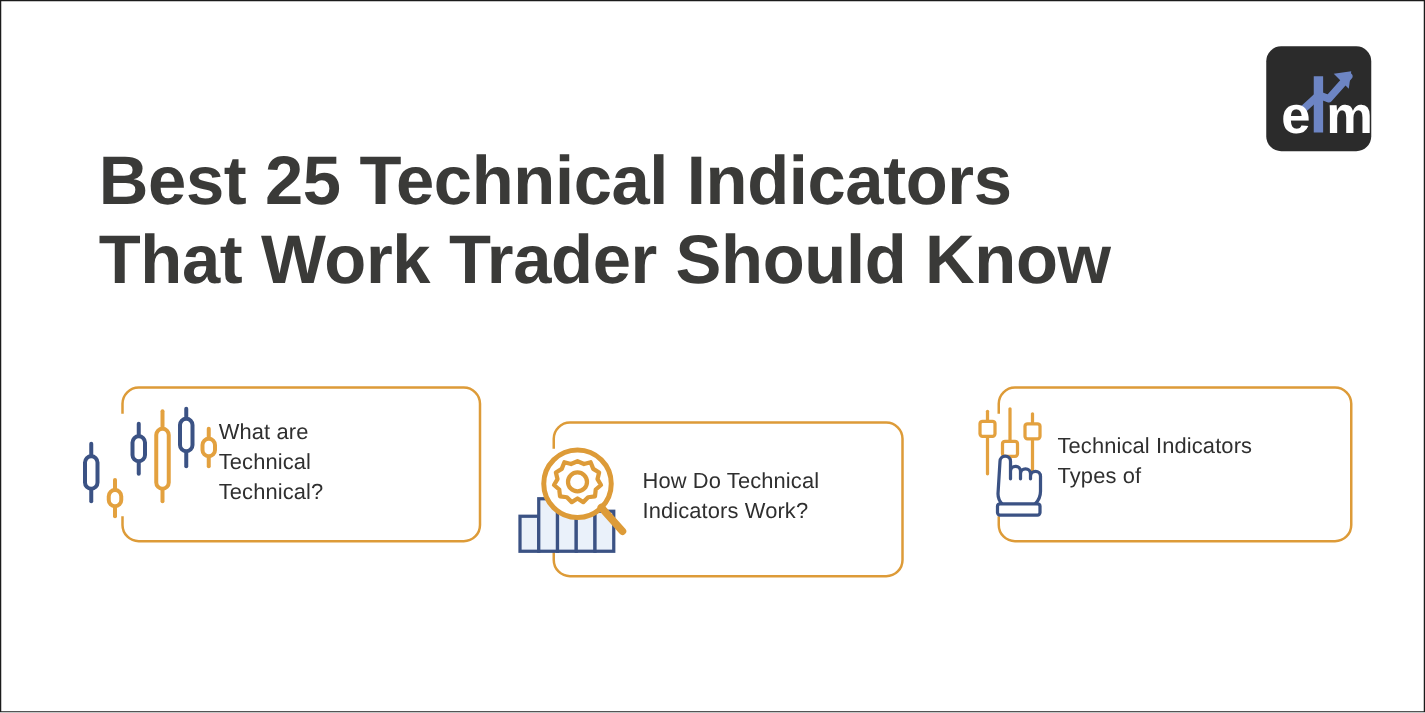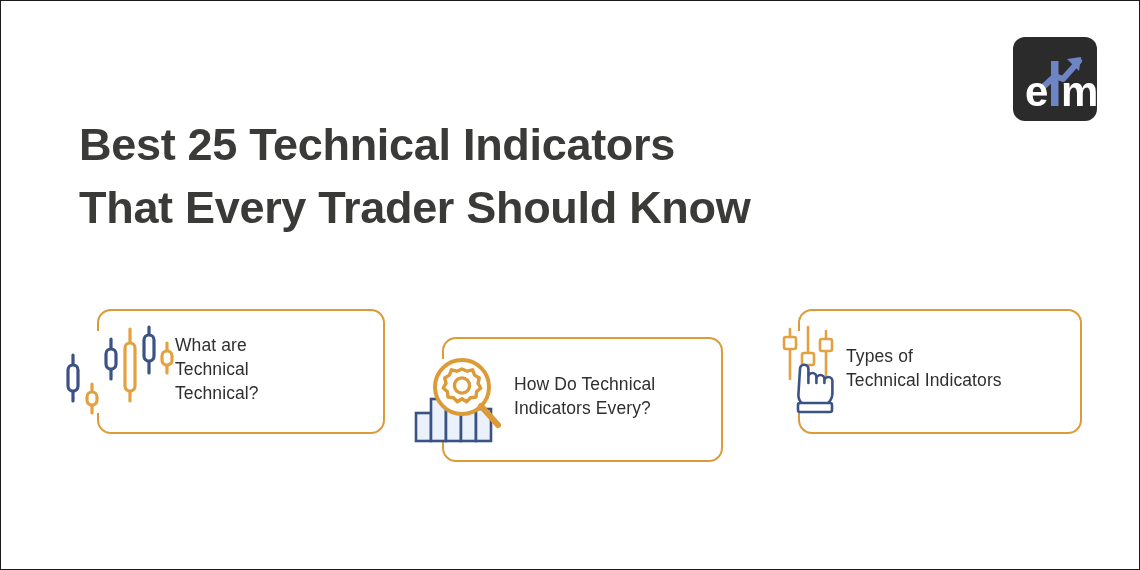--- a/index.html
+++ b/index.html
@@ -33,21 +33,21 @@
   .logo svg { display: block; }
 
   
   .headline {
     position: absolute;
     left: 78px;
     top: 112px;
     width: 900px;
   }
   .headline .line {
-    font-size: 45px;
+    font-size: 55px;
     font-weight: 700;
     letter-spacing: -0.3px;
     color: #3a3a38;
     line-height: 63px;
     white-space: nowrap;
   }
 
   
   .cards {
     position: absolute;
@@ -125,21 +125,21 @@
       </g>
 
       <text x="12" y="69" font-family="'Liberation Sans', sans-serif" font-size="42" font-weight="700" fill="#ffffff">e</text>
       <rect x="38" y="24" width="7.5" height="45" fill="#6D85C4"></rect>
       <text x="48" y="69" font-family="'Liberation Sans', sans-serif" font-size="42" font-weight="700" fill="#ffffff">m</text>
     </svg>
   </div>
 
   <div class="headline">
     <div class="line">Best 25 Technical Indicators</div>
-    <div class="line">That Every Trader Should Know</div>
+    <div class="line">That Work Trader Should Know</div>
   </div>
 
   <div class="cards">
 
     <div class="card" id="card-1">
       <div class="card-frame"></div>
       <div class="card-notch"></div>
 
       <div class="card-icon">
         <svg width="115" height="100" viewBox="0 0 115 100">
@@ -211,21 +211,21 @@
                      L50 47.8 L45.4 50.7 L41.5 46.8 L36 46.1 L35.4 40.6
                      L31.2 37 L34 32.3 L32.7 27 L37.4 24.1 L39.5 18.8
                      L44.8 20.2 Z"></path>
             <circle cx="50" cy="34.5" r="7.6"></circle>
           </g>
         </svg>
       </div>
 
       <div class="card-label">
         <div>How Do Technical</div>
-        <div>Indicators Every?</div>
+        <div>Indicators Work?</div>
       </div>
     </div>
 
     <div class="card" id="card-3">
       <div class="card-frame"></div>
       <div class="card-notch"></div>
 
       <div class="card-icon">
         <svg width="76" height="96" viewBox="0 0 76 96">
 
@@ -241,19 +241,19 @@
           <g stroke="#3B5284" stroke-width="2.6" fill="#ffffff" stroke-linejoin="round" stroke-linecap="round">
             <path d="M26 46 a4.2 4.2 0 0 1 8.4 0 v14 v-6 a4 4 0 0 1 8 0 v6 v-4
                      a4 4 0 0 1 8 0 v4 v-2 a4 4 0 0 1 8 0 v12
                      a14 14 0 0 1 -14 14 h-8 a12 12 0 0 1 -12 -12 Z"></path>
             <rect x="24" y="80" width="34" height="9" rx="2"></rect>
           </g>
         </svg>
       </div>
 
       <div class="card-label">
+        <div>Technical Indicators</div>
         <div>Types of</div>
-        <div>Technical Indicators</div>
       </div>
     </div>
 
   </div>
 </div>
 
 </body></html>

